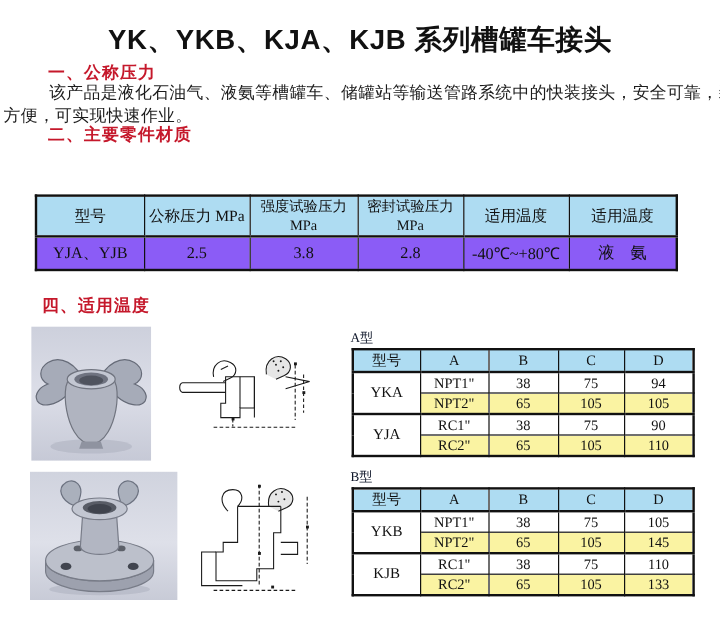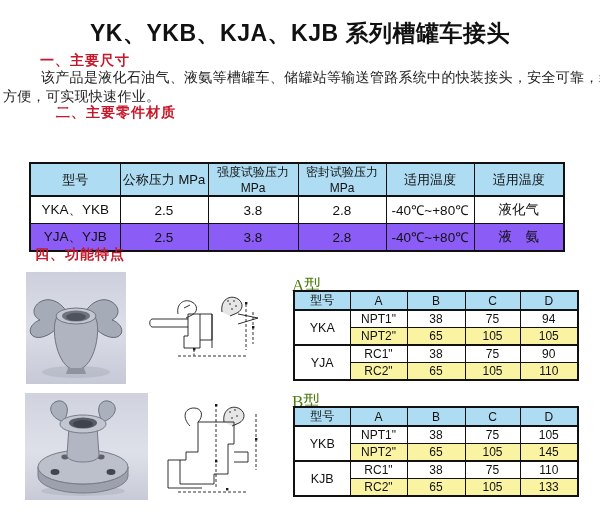--- a/index.html
+++ b/index.html
@@ -4,47 +4,47 @@
 <style>
   html,body{margin:0;padding:0;background:#ffffff;}
   #page{position:relative;width:600px;height:516px;background:#ffffff;overflow:hidden;
         font-family:"Liberation Sans","DejaVu Sans",sans-serif;color:#1a1a1a;}
 
   #title{position:absolute;top:18px;left:0;width:600px;text-align:center;
          font-size:23px;font-weight:bold;letter-spacing:0.5px;color:#111;}
 
   .sec-h{position:absolute;color:#c5182b;font-weight:bold;font-size:14px;letter-spacing:1px;}
   #h-features{left:40px;top:52px;}
-  #h-materials{left:56px;top:104px;}
+  #h-materials{left:40px;top:104px;}
   #h-performance{left:40px;top:144px;}
   #h-dimensions{left:35px;top:246px;}
 
   .para{position:absolute;font-size:14px;color:#1c1c1c;letter-spacing:0.3px;white-space:nowrap;}
   #para-l1{left:41px;top:69px;}
   #para-l2{left:3px;top:88px;}
 
   #materials-line{position:absolute;left:42px;top:125px;font-size:14px;white-space:nowrap;}
   #materials-line .gap{display:inline-block;width:22px;}
 
   table{border-collapse:collapse;table-layout:fixed;
-        font-family:Liberation Sans, sans-serif;color:#111;}
+        font-family:Liberation Serif, serif;color:#111;}
   th,td{padding:0;text-align:center;vertical-align:middle;overflow:hidden;}
 
   
   #perf-table{position:absolute;left:29px;top:162px;width:534px;border:2px solid #111;}
   #perf-table th,#perf-table td{border:1px solid #111;}
   #perf-table th{background:#aedcf2;height:27px;font-size:13px;font-weight:normal;
                  border-bottom:2px solid #111;}
   #perf-table th.small{font-size:12px;}
   #perf-table td{height:26px;font-size:13.5px;}
   #perf-table tr.yellow td{background:#8b5cf6;}
 
   
   .dim-label{position:absolute;font-family:"Liberation Serif","DejaVu Serif",serif;
-             font-size:17px;color:#4d7c0f;}
+             font-size:11px;color:#0f172a;}
   #label-a{left:292px;top:274px;}
   #label-b{left:292px;top:390px;}
   .dtable{position:absolute;left:293px;width:284px;border:2px solid #111;}
   #dim-table-a{top:290px;}
   #dim-table-b{top:406px;}
   .dtable th,.dtable td{border:1px solid #111;font-size:12px;height:16px;}
   .dtable th{background:#aedcf2;font-weight:normal;border-bottom:2px solid #111;}
   .dtable td.model{background:#ffffff;font-size:12.5px;}
   .dtable tr.grp td{border-top:2px solid #111;}
   .dtable tr.yellow td.sub{background:#faf3a2;}
@@ -57,21 +57,21 @@
   #drawing-b{left:162px;top:400px;width:110px;height:96px;}
   .figure svg{display:block;width:100%;height:100%;}
 </style>
 </head>
 <body>
 
 <div id="page">
 
   <div id="title">YK、YKB、KJA、KJB 系列槽罐车接头</div>
 
-  <div id="h-features" class="sec-h">一、主要尺寸</div>
+  <div id="h-features" class="sec-h">一、公称压力</div>
   <div id="para-l1" class="para">该产品是液化石油气、液氨等槽罐车、储罐站等输送管路系统中的快装接头，安全可靠，装卸</div>
   <div id="para-l2" class="para">方便，可实现快速作业。</div>
 
   <div id="h-materials" class="sec-h">二、主要零件材质</div>
 
 
   <table id="perf-table">
     <colgroup>
       <col style="width:90px">
         <col style="width:88px">
@@ -82,40 +82,32 @@
     </colgroup>
     <tbody>
         <tr>
       <th>型号</th>
       <th>公称压力 MPa</th>
       <th class="small">强度试验压力MPa</th>
       <th class="small">密封试验压力MPa</th>
       <th>适用温度</th>
       <th>适用温度</th>
     </tr>
-    <tr>
-      <td>YKA、YKB</td>
-      <td>2.5</td>
-      <td>3.8</td>
-      <td>2.8</td>
-      <td>-40℃~+80℃</td>
-      <td>液化气</td>
-    </tr>
     <tr class="yellow">
       <td>YJA、YJB</td>
       <td>2.5</td>
       <td>3.8</td>
       <td>2.8</td>
       <td>-40℃~+80℃</td>
       <td>液　氨</td>
     </tr>
   </tbody>
     </table>
 
-  <div id="h-dimensions" class="sec-h">四、功能特点</div>
+  <div id="h-dimensions" class="sec-h">四、适用温度</div>
 
   <div id="photo-a" class="figure">
     <svg viewBox="0 0 100 112">
       <defs>
         <linearGradient id="pg1" x1="0" y1="0" x2="0" y2="1">
           <stop offset="0" stop-color="#cdd0dc"></stop>
             <stop offset="0.5" stop-color="#dcdee8"></stop>
           <stop offset="1" stop-color="#c6c9d6"></stop>
         </linearGradient>
       </defs>

